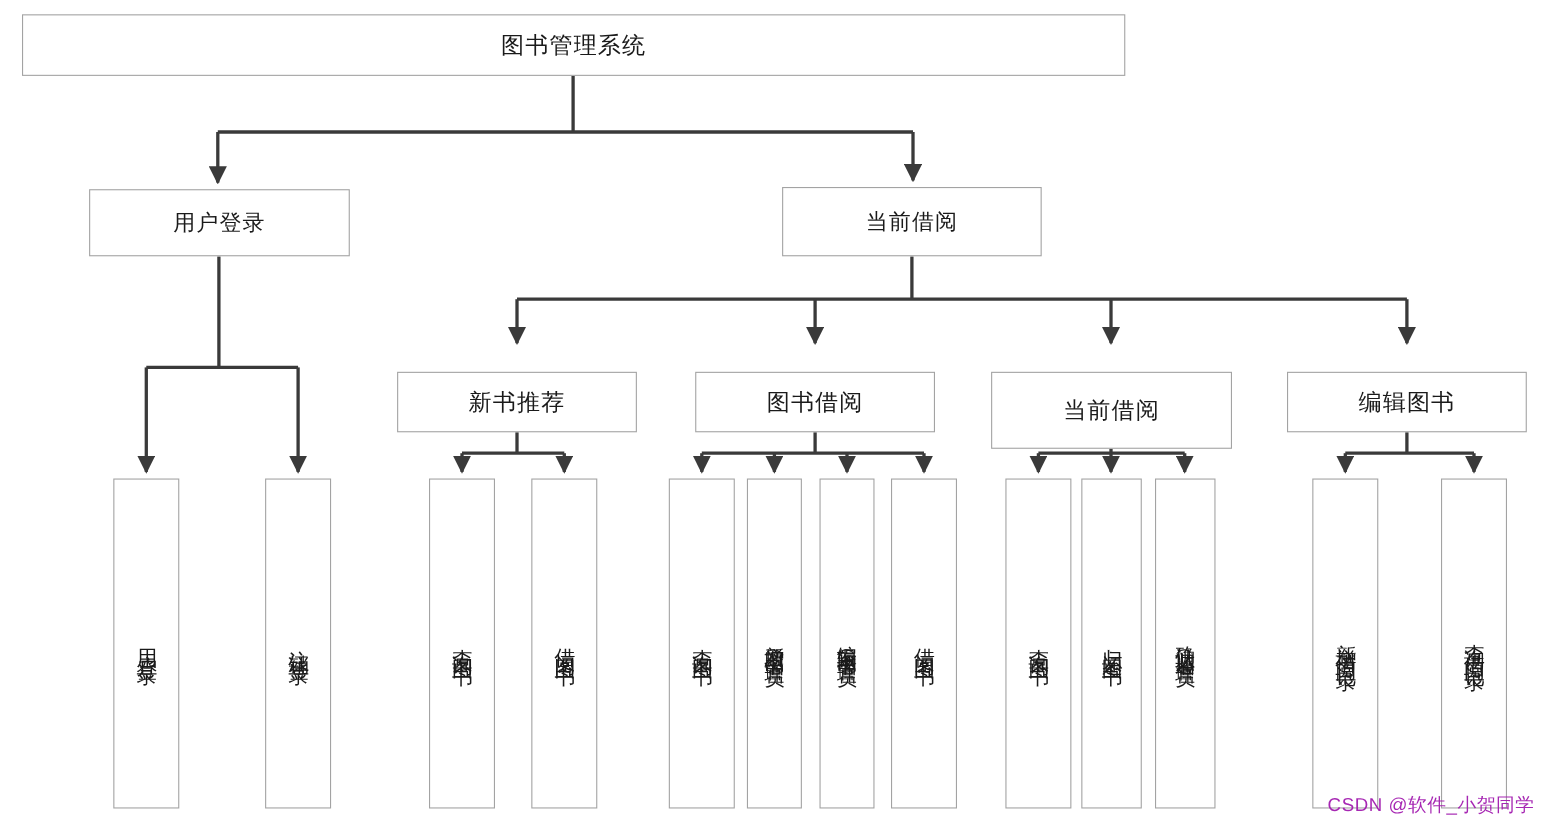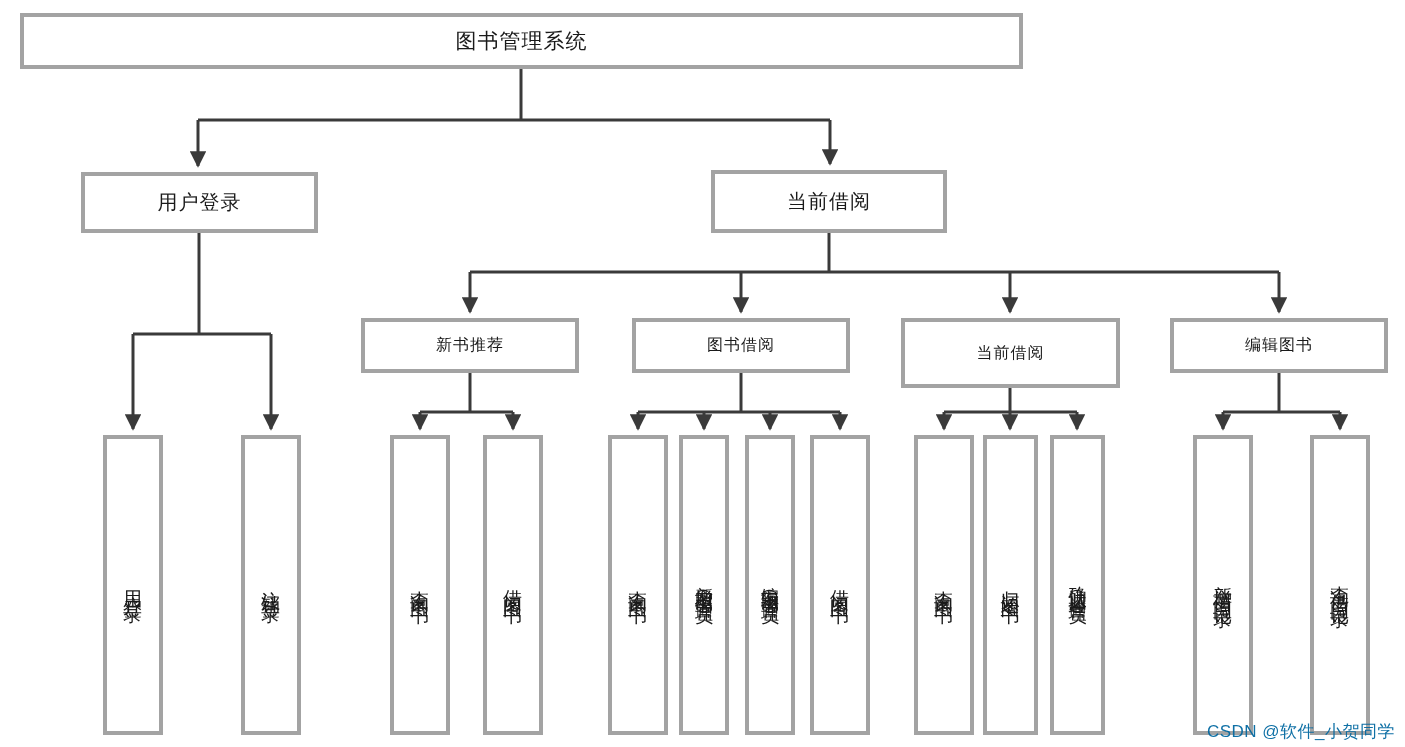--- a/index.html
+++ b/index.html
@@ -23,38 +23,39 @@
     left: 0;
     top: 0;
     width: 1405px;
     height: 747px;
     pointer-events: none;
   }
   .node {
     position: absolute;
     box-sizing: border-box;
     background: #ffffff;
-    border: 4px solid #a3a3a3;
+    border: 1px solid #a3a3a3;
     display: flex;
     align-items: center;
     justify-content: center;
     color: #1a1a1a;
     z-index: 2;
   }
   .node.root {
     font-size: 21px;
     letter-spacing: 1px;
   }
   .node.lvl2 {
     font-size: 20px;
     letter-spacing: 1px;
   }
   .node.lvl3 {
-    font-size: 16px;
+    font-size: 21px;
     letter-spacing: 1px;
+    margin-top: 20px;
   }
   .node.leaf {
     font-size: 19px;
     align-items: center;
     justify-content: center;
     padding: 6px 2px;
   }
   .node.leaf .vtext {
     writing-mode: vertical-rl;
     text-orientation: upright;
@@ -65,21 +66,21 @@
   }
   .node.leaf.narrow .vtext {
     letter-spacing: 3px;
     font-size: 18px;
   }
   .watermark {
     position: absolute;
     right: 10px;
     bottom: 4px;
     font-size: 17px;
-    color: #0369a1;
+    color: #a21caf;
     opacity: 0.95;
     z-index: 5;
     white-space: nowrap;
     letter-spacing: 0.5px;
   }
 </style>
 </head>
 <body>
 
 <div id="canvas">

